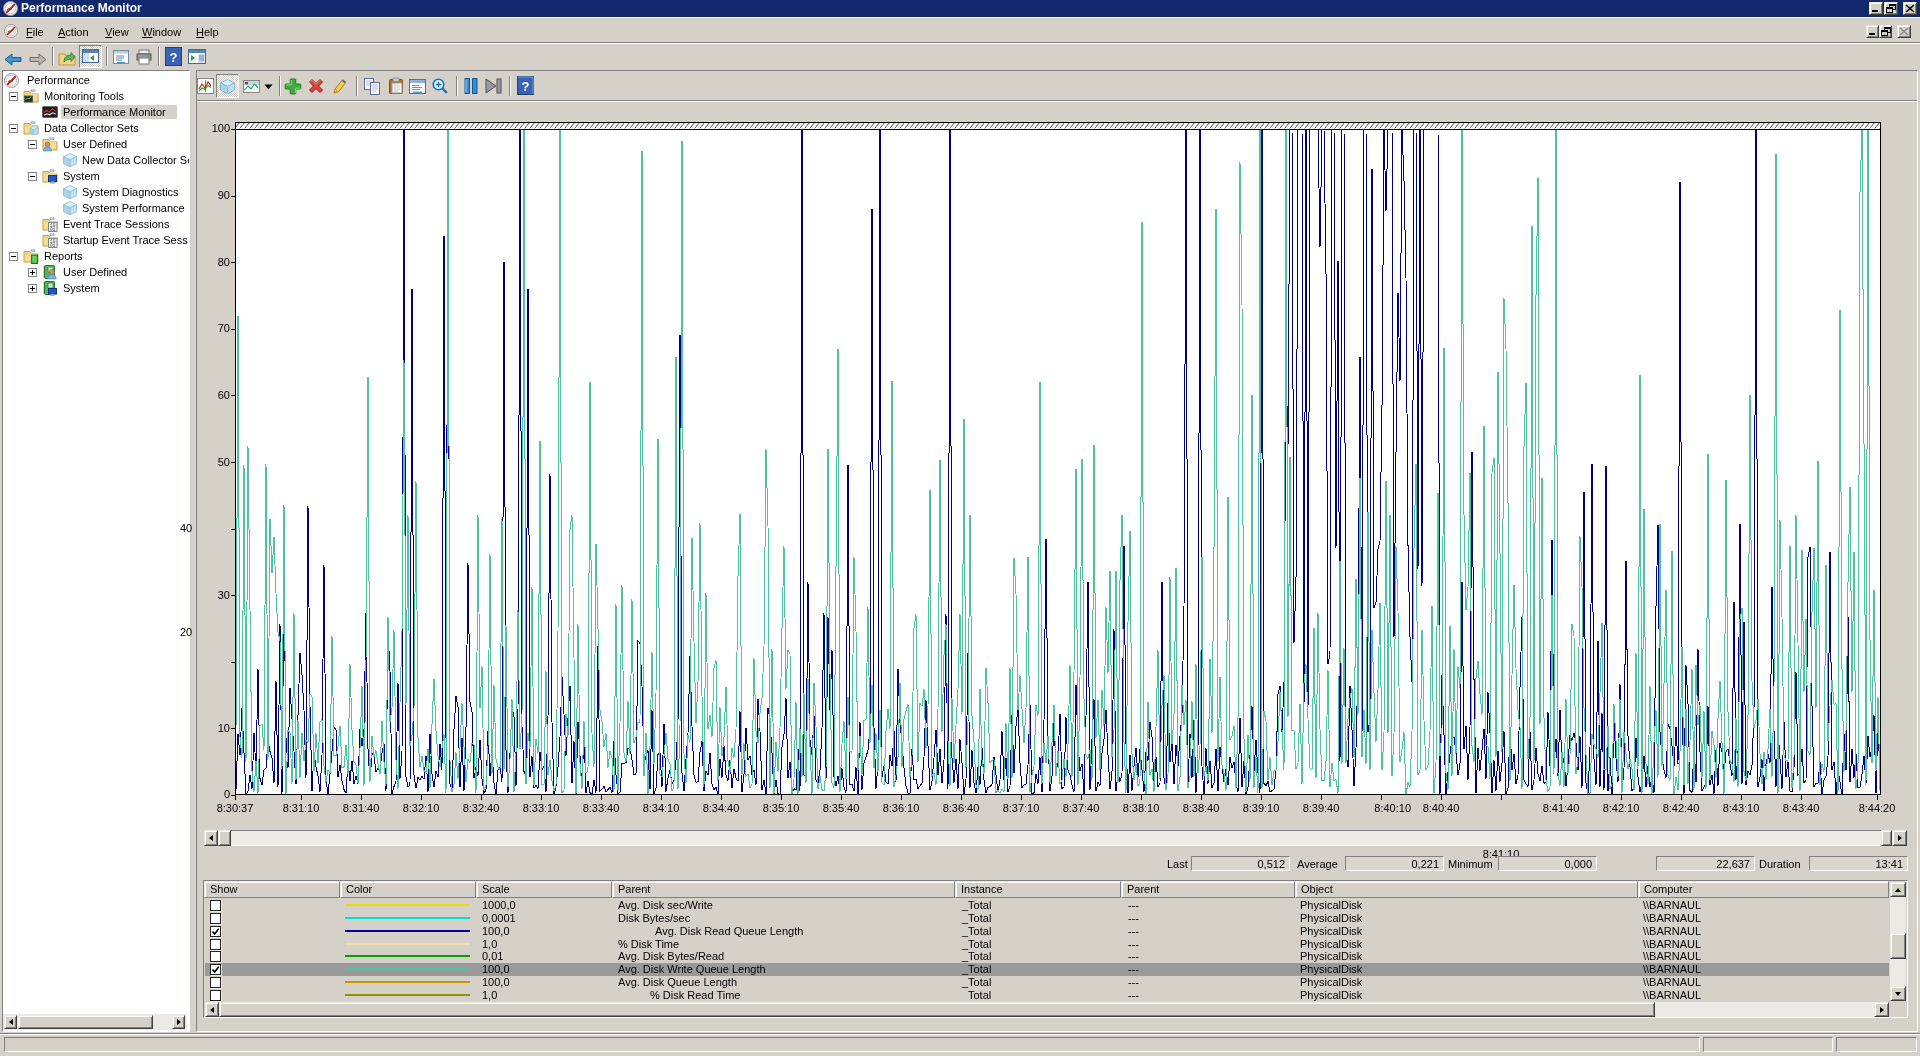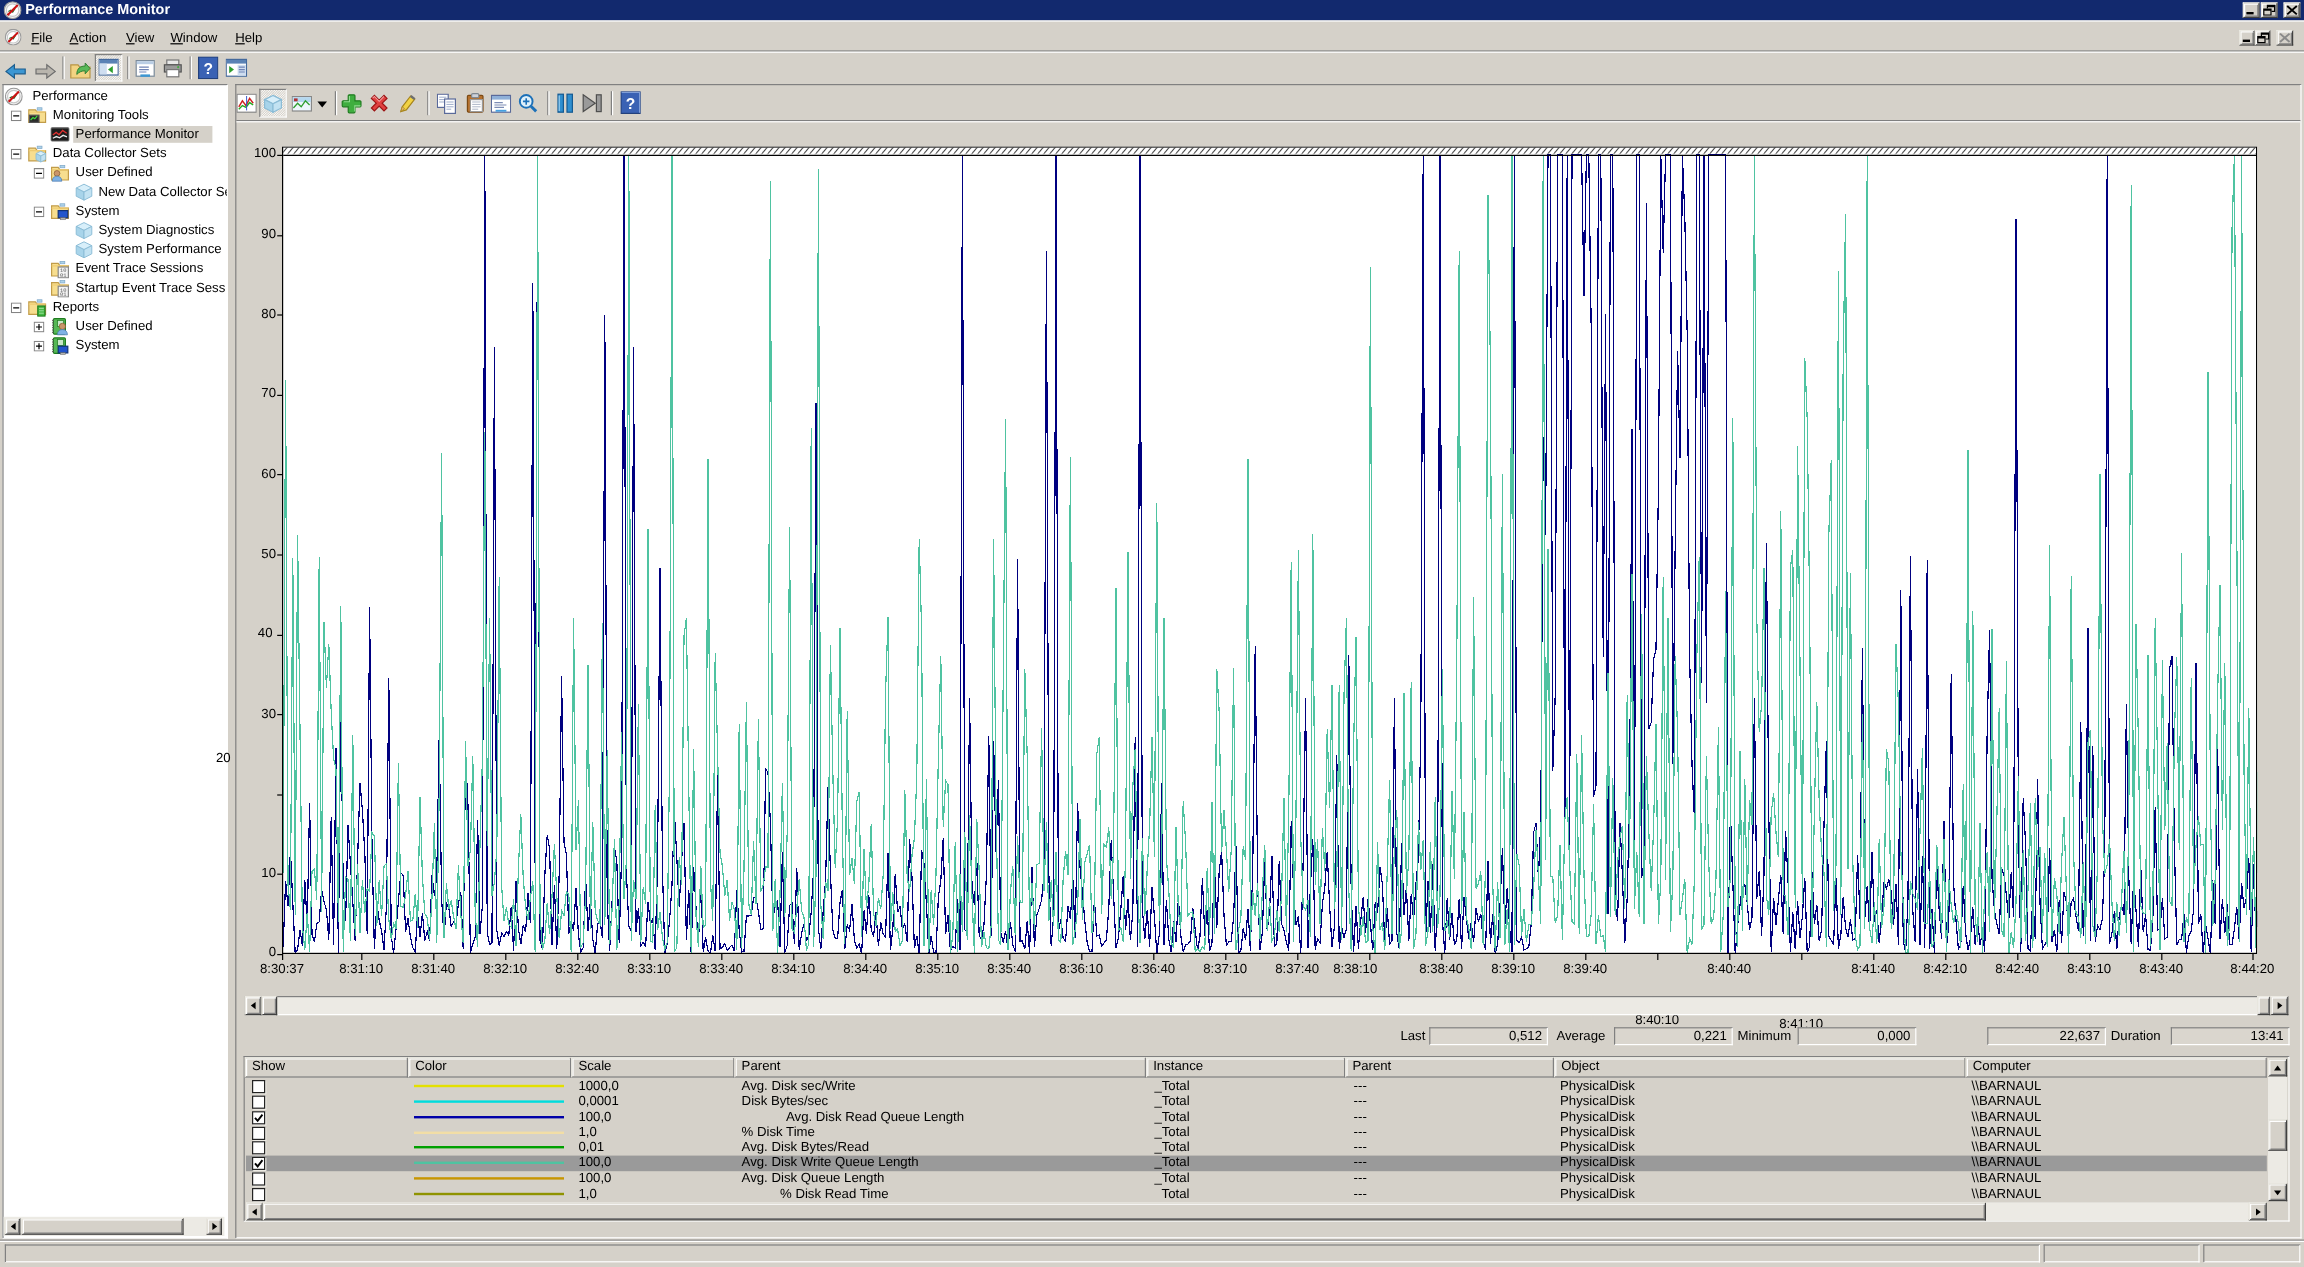--- a/index.html
+++ b/index.html
@@ -354,21 +354,21 @@
 <div class="txt" style="left:180px;top:189px;width:50px;text-align:right">90</div>
 <div class="abs" style="left:231px;top:196px;width:4px;height:1px;background:#000"></div>
 <div class="txt" style="left:180px;top:256px;width:50px;text-align:right">80</div>
 <div class="abs" style="left:231px;top:262px;width:4px;height:1px;background:#000"></div>
 <div class="txt" style="left:180px;top:322px;width:50px;text-align:right">70</div>
 <div class="abs" style="left:231px;top:329px;width:4px;height:1px;background:#000"></div>
 <div class="txt" style="left:180px;top:389px;width:50px;text-align:right">60</div>
 <div class="abs" style="left:231px;top:395px;width:4px;height:1px;background:#000"></div>
 <div class="txt" style="left:180px;top:456px;width:50px;text-align:right">50</div>
 <div class="abs" style="left:231px;top:462px;width:4px;height:1px;background:#000"></div>
-<div class="txt" style="left:196px;top:522px;width:50px;text-align:center">40</div>
+<div class="txt" style="left:180px;top:522px;width:50px;text-align:left">40</div>
 <div class="abs" style="left:231px;top:529px;width:4px;height:1px;background:#000"></div>
 <div class="txt" style="left:180px;top:589px;width:50px;text-align:right">30</div>
 <div class="abs" style="left:231px;top:595px;width:4px;height:1px;background:#000"></div>
 <div class="txt" style="left:180px;top:626px;width:50px;text-align:left">20</div>
 <div class="abs" style="left:231px;top:662px;width:4px;height:1px;background:#000"></div>
 <div class="txt" style="left:180px;top:722px;width:50px;text-align:right">10</div>
 <div class="abs" style="left:231px;top:728px;width:4px;height:1px;background:#000"></div>
 <div class="txt" style="left:180px;top:788px;width:50px;text-align:right">0</div>
 <div class="abs" style="left:231px;top:795px;width:4px;height:1px;background:#000"></div>
 <div class="abs" style="left:235px;top:795px;width:1px;height:5px;background:#000"></div>
@@ -395,29 +395,29 @@
 <div class="txt" style="left:811px;top:802px;width:60px;text-align:center">8:35:40</div>
 <div class="abs" style="left:901px;top:795px;width:1px;height:5px;background:#000"></div>
 <div class="txt" style="left:871px;top:802px;width:60px;text-align:center">8:36:10</div>
 <div class="abs" style="left:961px;top:795px;width:1px;height:5px;background:#000"></div>
 <div class="txt" style="left:931px;top:802px;width:60px;text-align:center">8:36:40</div>
 <div class="abs" style="left:1021px;top:795px;width:1px;height:5px;background:#000"></div>
 <div class="txt" style="left:991px;top:802px;width:60px;text-align:center">8:37:10</div>
 <div class="abs" style="left:1081px;top:795px;width:1px;height:5px;background:#000"></div>
 <div class="txt" style="left:1051px;top:802px;width:60px;text-align:center">8:37:40</div>
 <div class="abs" style="left:1141px;top:795px;width:1px;height:5px;background:#000"></div>
-<div class="txt" style="left:1111px;top:802px;width:60px;">8:38:10</div>
+<div class="txt" style="left:1111px;top:802px;width:60px;text-align:center">8:38:10</div>
 <div class="abs" style="left:1201px;top:795px;width:1px;height:5px;background:#000"></div>
 <div class="txt" style="left:1171px;top:802px;width:60px;text-align:center">8:38:40</div>
 <div class="abs" style="left:1261px;top:795px;width:1px;height:5px;background:#000"></div>
 <div class="txt" style="left:1231px;top:802px;width:60px;text-align:center">8:39:10</div>
 <div class="abs" style="left:1321px;top:795px;width:1px;height:5px;background:#000"></div>
 <div class="txt" style="left:1291px;top:802px;width:60px;text-align:center">8:39:40</div>
 <div class="abs" style="left:1381px;top:795px;width:1px;height:5px;background:#000"></div>
-<div class="txt" style="left:1351px;top:844px;width:60px;text-align:center">8:40:10</div>
+<div class="txt" style="left:1351px;top:802px;width:60px;text-align:right">8:40:10</div>
 <div class="abs" style="left:1441px;top:795px;width:1px;height:5px;background:#000"></div>
 <div class="txt" style="left:1411px;top:802px;width:60px;text-align:center">8:40:40</div>
 <div class="abs" style="left:1501px;top:795px;width:1px;height:5px;background:#000"></div>
 <div class="txt" style="left:1471px;top:848px;width:60px;text-align:center">8:41:10</div>
 <div class="abs" style="left:1561px;top:795px;width:1px;height:5px;background:#000"></div>
 <div class="txt" style="left:1531px;top:802px;width:60px;text-align:center">8:41:40</div>
 <div class="abs" style="left:1621px;top:795px;width:1px;height:5px;background:#000"></div>
 <div class="txt" style="left:1591px;top:802px;width:60px;text-align:center">8:42:10</div>
 <div class="abs" style="left:1681px;top:795px;width:1px;height:5px;background:#000"></div>
 <div class="txt" style="left:1651px;top:802px;width:60px;text-align:center">8:42:40</div>

